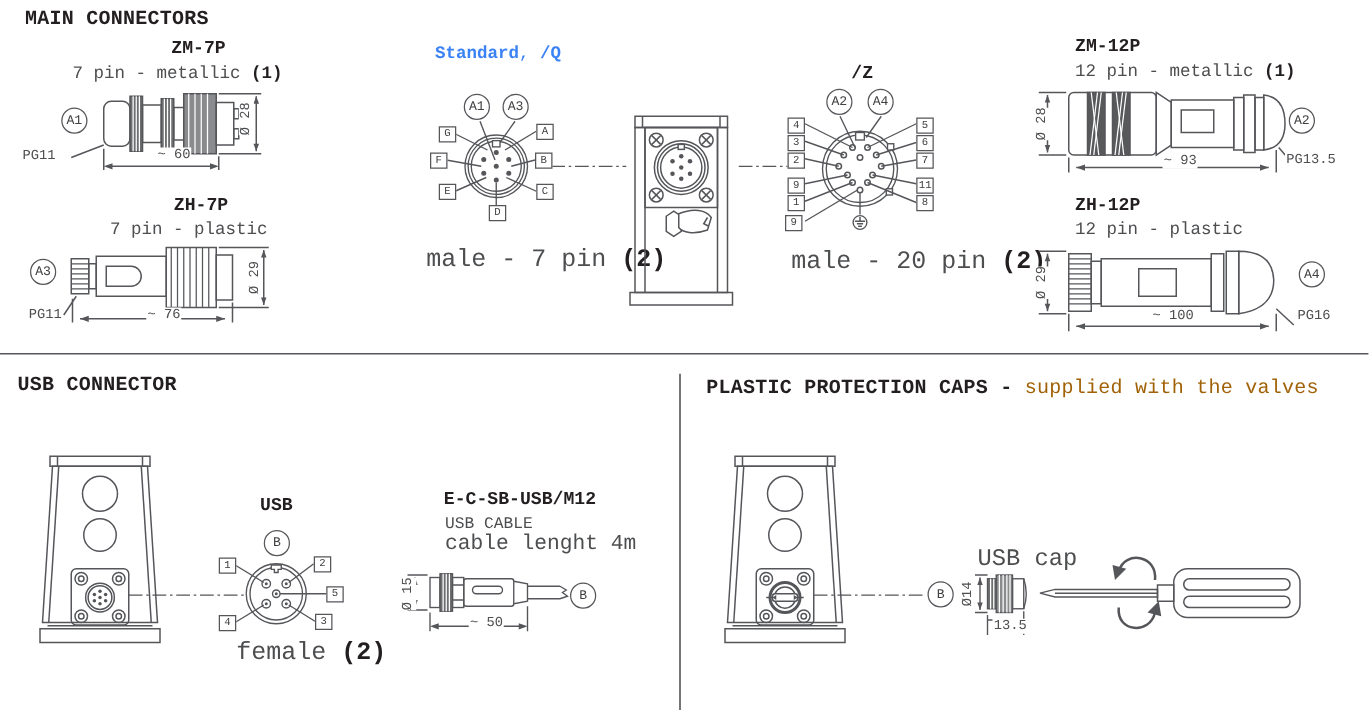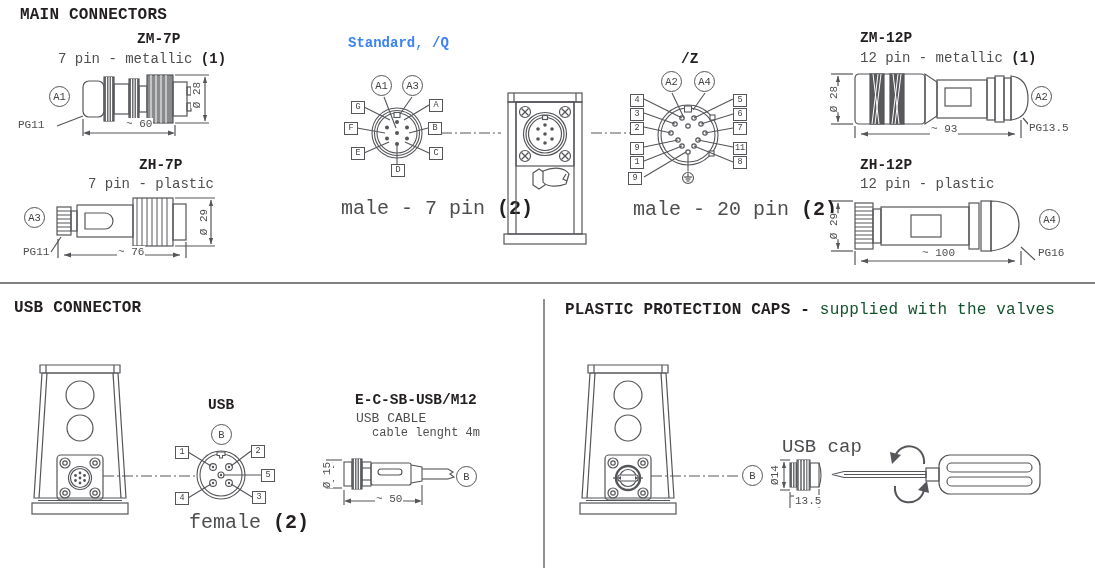--- a/index.html
+++ b/index.html
@@ -1,20 +1,20 @@
 <!DOCTYPE html>
 <html><head>
 <meta charset="utf-8">
 <style>
   html,body{margin:0;padding:0;background:#fff;}
   .canvas{position:relative;width:1095px;height:568px;background:#fff;overflow:hidden;
           font-family:Liberation Mono, monospace;color:#414042;}
   .abs{position:absolute;}
   .h1{font-weight:bold;font-size:16px;color:#231f20;letter-spacing:.2px;white-space:nowrap;}
-  .h1 .sub{font-weight:normal;color:#14532d;}
+  .h1 .sub{font-weight:normal;color:#a16207;}
   .cname{font-weight:bold;font-size:14.5px;color:#231f20;white-space:nowrap;}
   .cdesc{font-size:14px;color:#4d4e50;white-space:nowrap;}
   .cdesc b,.cap b{color:#231f20;}
   .cap{font-size:20px;color:#4d4e50;white-space:nowrap;}
   .dim{position:absolute;font-size:11px;color:#4d4e50;white-space:nowrap;background:#fff;padding:0 1px;}
   .vdim{position:absolute;font-size:11px;color:#4d4e50;white-space:nowrap;background:#fff;
         transform:translate(-50%,-50%) rotate(-90deg);}
   .refc{position:absolute;width:21px;height:21px;border:1.3px solid #55565a;border-radius:50%;
         background:#fff;display:flex;align-items:center;justify-content:center;
         font-size:10.5px;color:#414042;box-sizing:border-box;z-index:3;}
@@ -441,21 +441,21 @@
   </svg>
   <div class="pbox" style="left:175px;top:446px">1</div>
   <div class="pbox" style="left:251px;top:445px">2</div>
   <div class="pbox" style="left:261px;top:469px">5</div>
   <div class="pbox" style="left:175px;top:492px">4</div>
   <div class="pbox" style="left:252px;top:491px">3</div>
   <span class="abs cap" style="left:189px;top:511px"><span>female</span> <b>(2)</b></span>
 
   <span class="abs cname" style="left:355px;top:392px">E-C-SB-USB/M12</span>
   <span class="abs cdesc" style="left:356px;top:411px;font-size:13px">USB CABLE</span>
-  <span class="abs cdesc" style="left:372px;top:426px;font-size:12px">cable lenght 4m</span>
+  <span class="abs cdesc" style="left:356px;top:426px;font-size:17px">cable lenght 4m</span>
   <svg style="left:322px;top:452px" width="140" height="55" viewBox="0 0 140 55">
     <g fill="none" stroke="#55565a" stroke-width="1.1">
       <line x1="4" y1="8" x2="20" y2="8"></line>
         <line x1="4" y1="36" x2="20" y2="36"></line>
       <line x1="10" y1="10" x2="10" y2="34"></line>
       <rect x="22" y="10" width="8" height="24"></rect>
       <rect x="30" y="7" width="10" height="30" fill="#6e6f71"></rect>
       <rect x="40" y="10" width="9" height="24"></rect>
       <line x1="40" y1="16" x2="49" y2="16"></line>
         <line x1="40" y1="28" x2="49" y2="28"></line>

